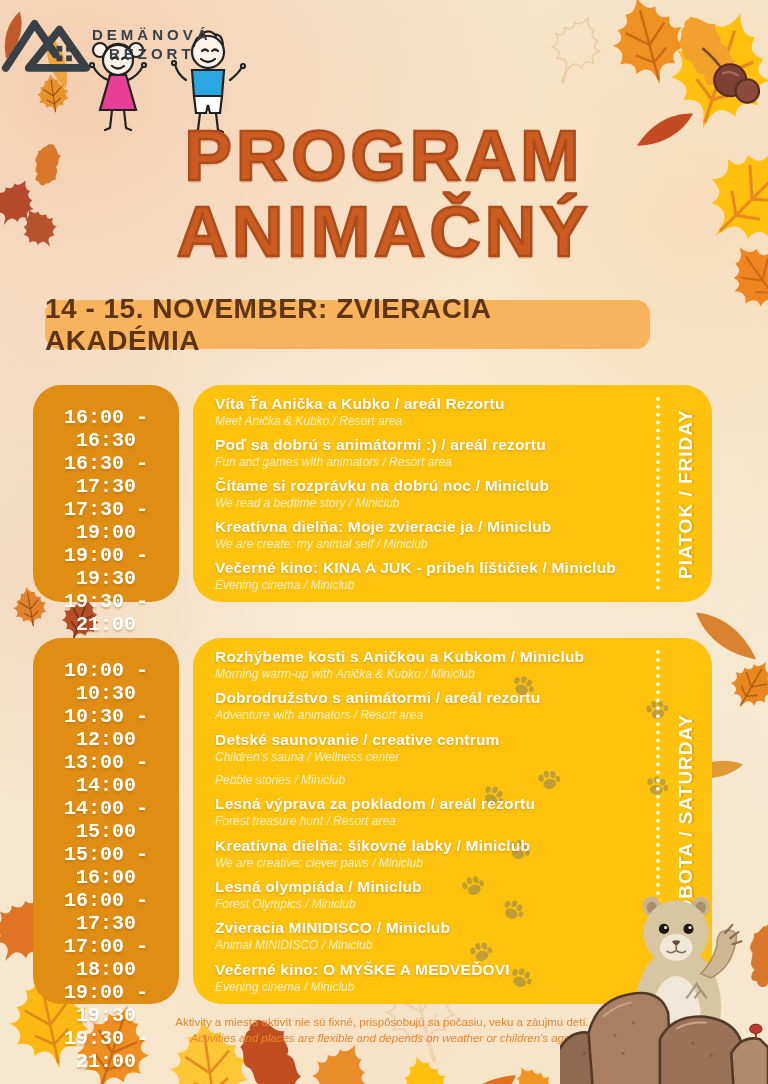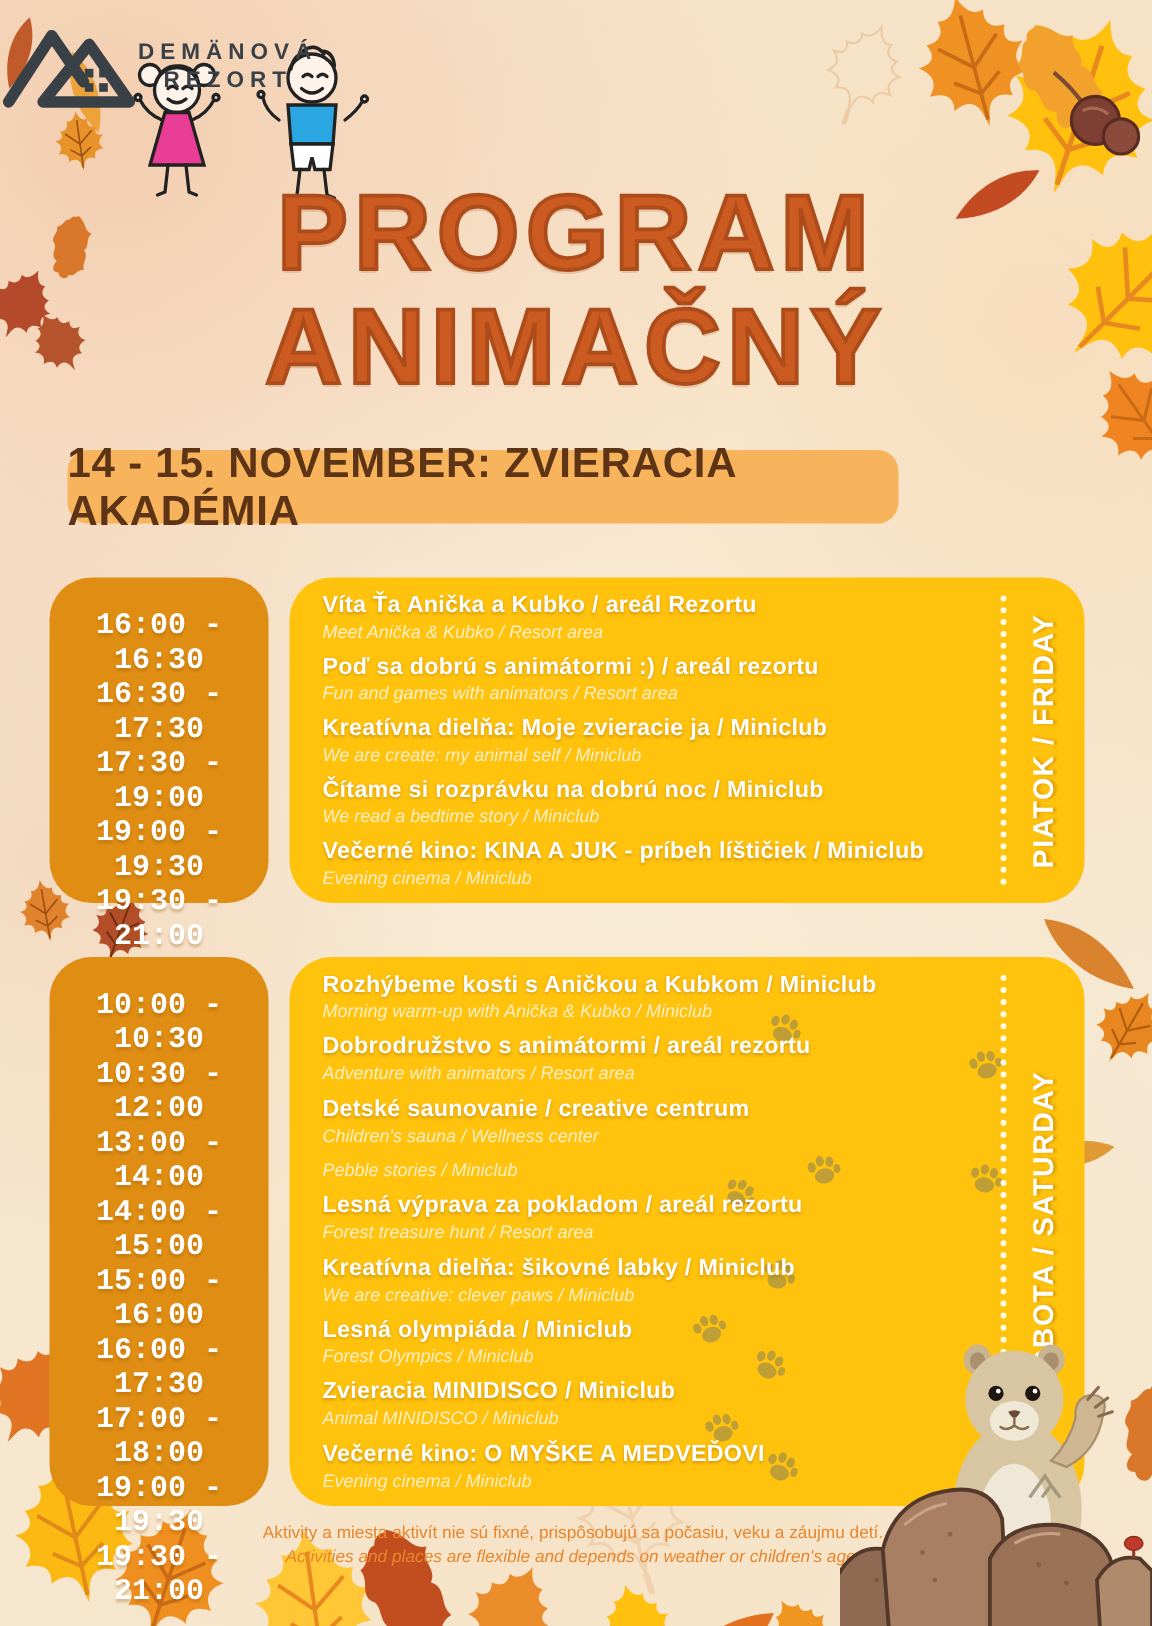--- a/index.html
+++ b/index.html
@@ -14,27 +14,27 @@
       radial-gradient(circle at 50% 92%, rgba(247,221,186,.5), transparent 55%),
       #f6e9d3;
   }
   .leaf,.paw{position:absolute;overflow:visible;}
   .paw{width:24px;fill:#b0973f;opacity:.8;}
   .logo-wrap{position:absolute;left:0;right:10px;top:12px;display:flex;flex-direction:row;align-items:center;z-index:3;}
   .logo-text{margin-top:2px;text-align:center;color:#394147;font-weight:bold;font-size:15px;letter-spacing:4px;line-height:1.3;}
   .title{position:absolute;left:0;right:0;top:118px;text-align:center;z-index:3;
     color:#cb5b20;font-weight:bold;font-size:71px;line-height:76px;letter-spacing:4px;
     -webkit-text-stroke:2.5px #ad4c1b;text-shadow:0 3px 0 rgba(150,70,20,.18);}
-  .banner{position:absolute;left:45px;top:300px;width:554px;height:49px;z-index:4;
+  .banner{position:absolute;left:45px;top:300px;width:605px;height:49px;z-index:4;
     background:#f8b45c;border-radius:14px;display:flex;align-items:center;justify-content:center;
     color:#5d3416;font-weight:bold;font-size:28px;letter-spacing:.5px;}
   .timebox{position:absolute;left:33px;width:146px;background:#df8d13;border-radius:28px;
     display:flex;flex-direction:column;justify-content:space-around;padding:21px 0;box-sizing:border-box;z-index:5;font-family:Liberation Mono, monospace;}
   .timebox .time{text-align:center;color:#fff;font-weight:bold;font-size:20px;text-shadow:0 2px 2px rgba(150,90,0,.35);}
-  .daybox{position:absolute;left:193px;width:519px;background:#ffc20d;border-radius:28px;overflow:hidden;z-index:5;padding-left:11px;}
+  .daybox{position:absolute;left:193px;width:519px;background:#ffc20d;border-radius:28px;overflow:hidden;z-index:5;}
   .items{position:absolute;left:22px;top:6px;bottom:6px;right:84px;display:flex;flex-direction:column;justify-content:space-around;}
   .item-title{color:#fff;font-weight:bold;font-size:15.5px;letter-spacing:.2px;white-space:nowrap;text-shadow:0 1px 2px rgba(170,110,0,.5);}
   .item-sub{color:rgba(255,240,205,.95);font-style:italic;font-size:12px;margin-top:1px;white-space:nowrap;}
   .dotline{position:absolute;right:52px;top:12px;bottom:12px;width:0;border-left:4px dotted rgba(255,255,255,.9);}
   .daylabel{position:absolute;right:0;top:0;bottom:0;width:52px;display:flex;align-items:center;justify-content:center;}
   .daylabel span{transform:rotate(-90deg);white-space:nowrap;color:#fff;font-weight:bold;font-size:19px;letter-spacing:1px;text-shadow:0 2px 2px rgba(150,90,0,.35);}
   .footer{position:absolute;left:0;right:4px;top:1014px;text-align:center;z-index:6;color:#e8862d;font-size:11.5px;line-height:16px;}
   .footer .l2{font-style:italic;}
   .kids{position:absolute;left:86px;top:18px;width:170px;height:125px;z-index:3;}
   .squirrel-scene{position:absolute;left:560px;top:880px;width:208px;height:204px;z-index:8;}
@@ -252,26 +252,26 @@
     <div class="items">
       <div>
         <div class="item-title">Víta Ťa Anička a Kubko / areál Rezortu</div>
         <div class="item-sub">Meet Anička &amp; Kubko / Resort area</div>
       </div>
       <div>
         <div class="item-title">Poď sa dobrú s animátormi :) / areál rezortu</div>
         <div class="item-sub">Fun and games with animators / Resort area</div>
       </div>
       <div>
+        <div class="item-title">Čítame si rozprávku na dobrú noc / Miniclub</div>
+        <div class="item-sub">We read a bedtime story / Miniclub</div>
+      </div>
+      <div>
         <div class="item-title">Kreatívna dielňa: Moje zvieracie ja / Miniclub</div>
         <div class="item-sub">We are create: my animal self / Miniclub</div>
-      </div>
-      <div>
-        <div class="item-title">Čítame si rozprávku na dobrú noc / Miniclub</div>
-        <div class="item-sub">We read a bedtime story / Miniclub</div>
       </div>
       <div>
         <div class="item-title">Večerné kino: KINA A JUK - príbeh líštičiek / Miniclub</div>
         <div class="item-sub">Evening cinema / Miniclub</div>
       </div>
     </div>
     <div class="dotline"></div>
     <div class="daylabel">
         <span>PIATOK / FRIDAY</span>
       </div>

